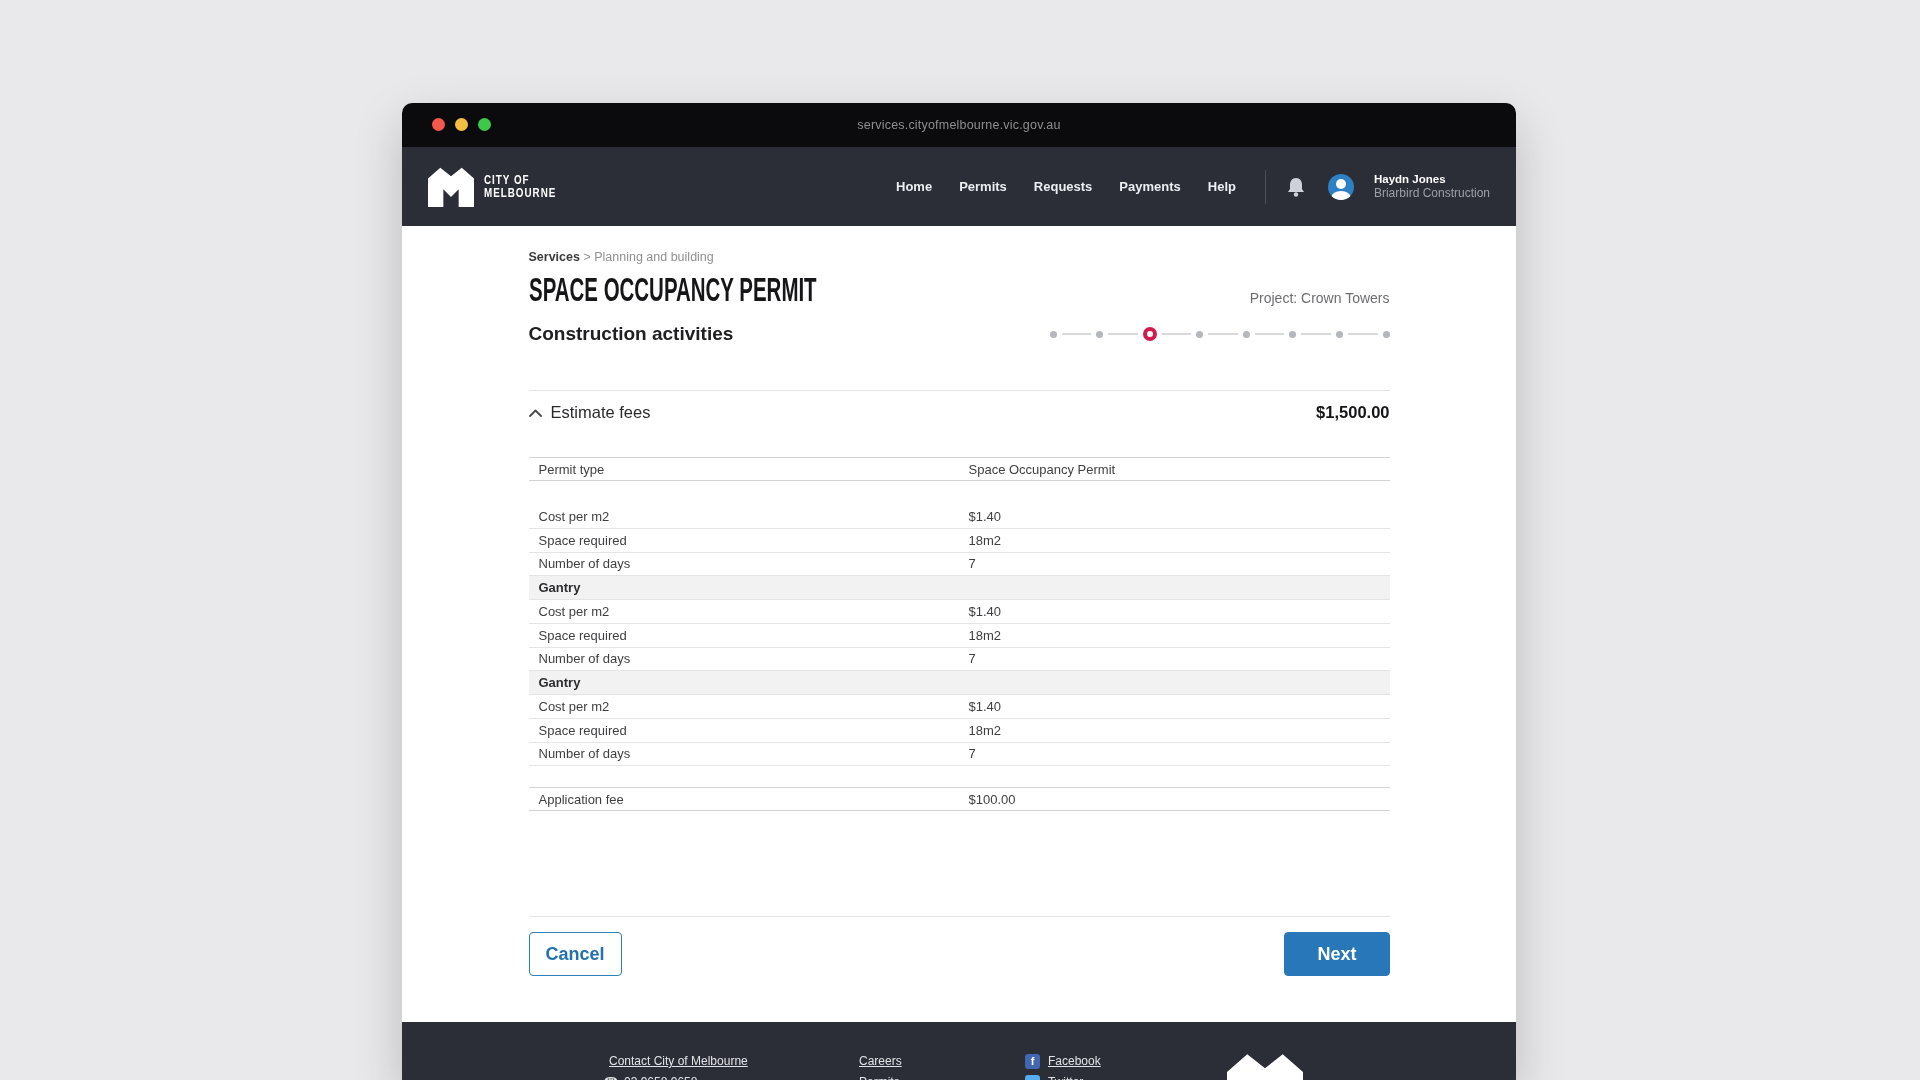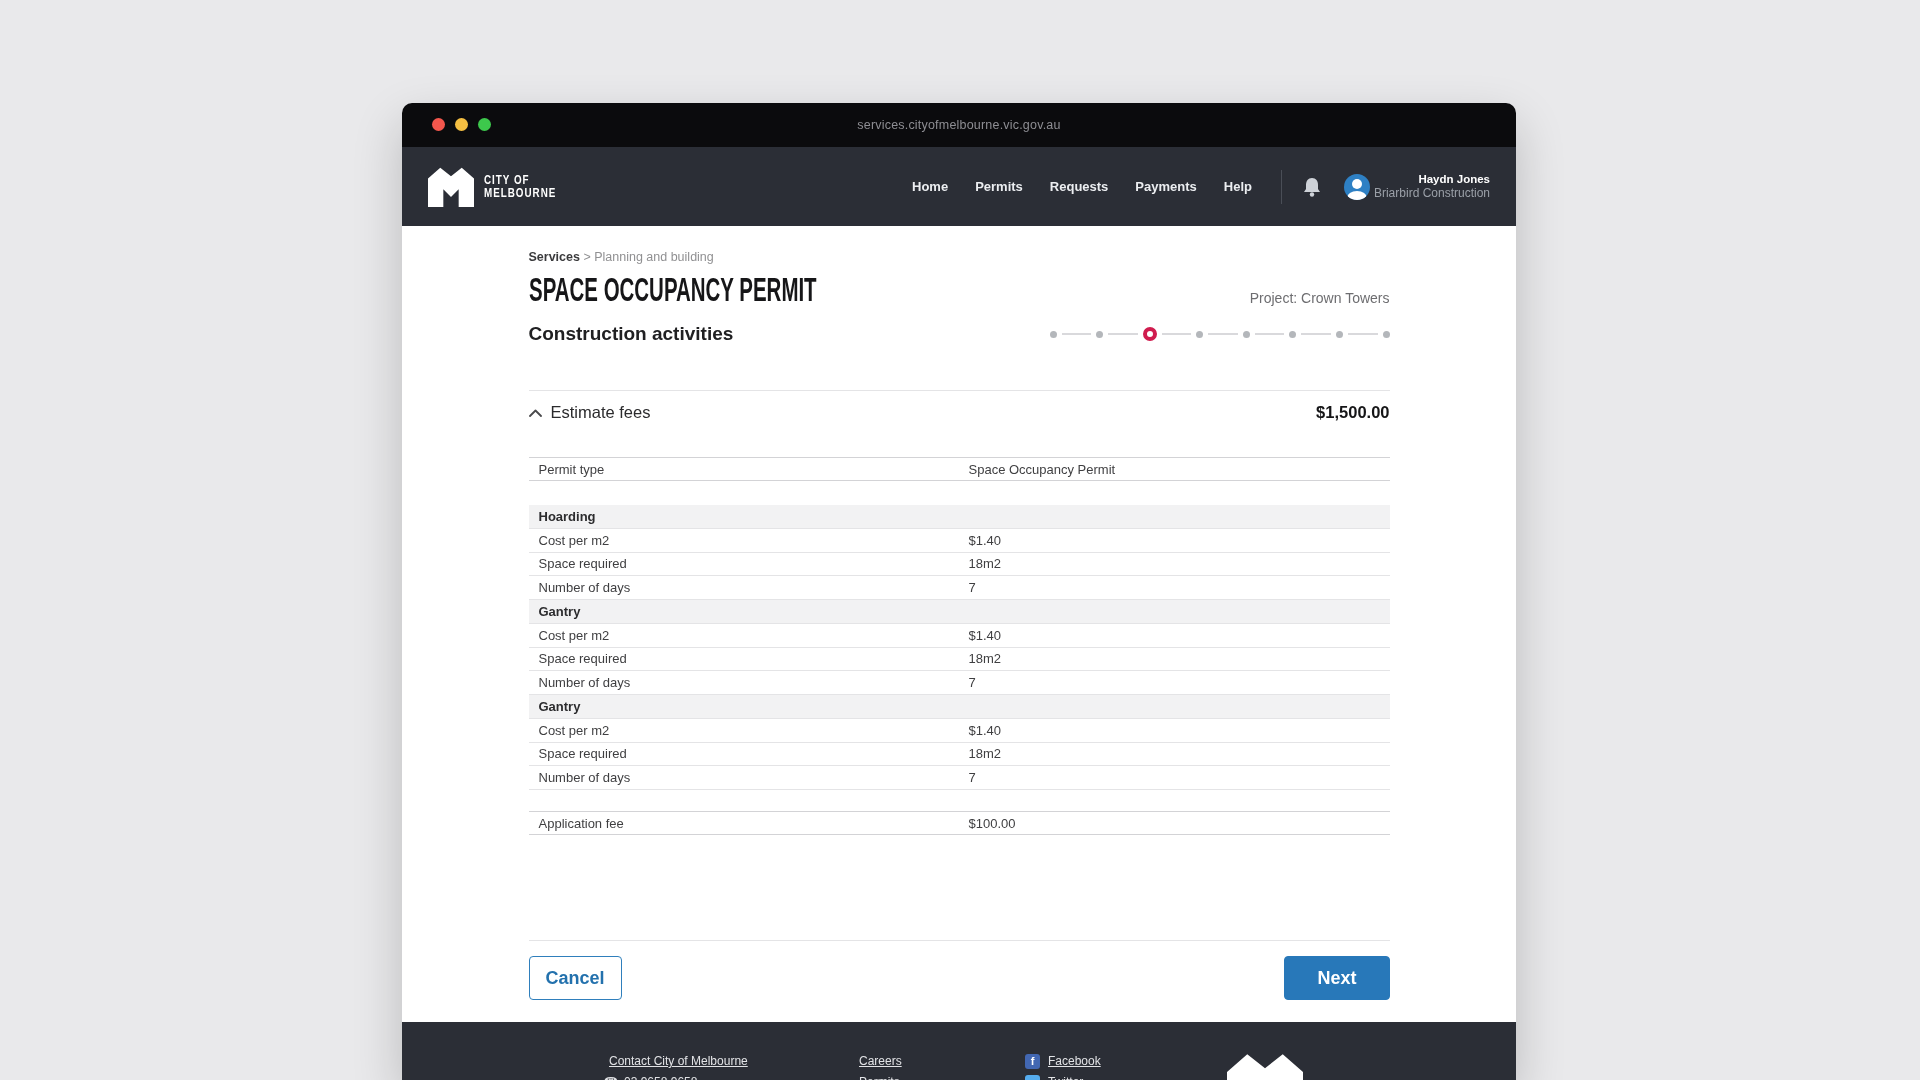--- a/index.html
+++ b/index.html
@@ -21,21 +21,21 @@
   .navbar { flex:0 0 79px; background:#2b2e36; display:flex; align-items:center; padding:16px 26px; }
   .brand { display:flex; align-items:center; gap:10px; cursor:pointer; }
   .brand svg { display:block; }
   .brand-text { color:#fff; font-weight:bold; line-height:1.05; letter-spacing:1.2px;
                 transform:scaleX(.82); transform-origin:left center; }
   .brand-line1 { font-size:12px; } .brand-line2 { font-size:12px; }
   .nav-right { margin-left:auto; display:flex; align-items:center; }
   .nav-link { color:#eceef1; font-size:13px; font-weight:bold; margin-right:27px; cursor:pointer; }
   .nav-sep { width:1px; height:34px; background:#4a4e57; margin:0 20px 0 2px; }
   .bell { width:20px; height:22px; margin-right:22px; cursor:pointer; }
-  .userblock { display:flex; align-items:center; gap:4px; cursor:pointer;text-align:right; }
+  .userblock { display:flex; align-items:center; gap:20px; cursor:pointer; }
   .avatar { width:26px; height:26px; border-radius:50%; background:#2e80c4; position:relative; overflow:hidden; flex:0 0 26px; }
   .avatar .head { position:absolute; left:8px; top:5px; width:10px; height:10px; border-radius:50%; background:#fff; }
   .avatar .torso { position:absolute; left:3px; top:17px; width:20px; height:14px; border-radius:50% 50% 0 0; background:#fff; }
   .user-name { color:#fff; font-size:11.5px; font-weight:bold; line-height:1.25; }
   .user-org { color:#9ba0a8; font-size:12px; line-height:1.25; }
 
   
   .main { flex:0 0 796px; background:#fff; overflow:hidden; }
   .content { width:861px; margin:0 auto; padding-top:24px; }
 
@@ -185,24 +185,20 @@
         <div class="estimate-total">$1,500.00</div>
       </div>
 
       <div class="fee-table">
         <div class="frow top strong">
           <div class="flabel">Permit type</div>
           <div class="fvalue">Space Occupancy Permit</div>
         </div>
         <div class="fspacer"></div>
         <div>
-            <div class="frow ghead">
-              <div class="flabel">Hoarding</div>
-              <div class="fvalue"></div>
-            </div>
             <div class="frow grow">
               <div class="flabel">Cost per m2</div>
               <div class="fvalue">$1.40</div>
             </div>
             <div class="frow grow">
               <div class="flabel">Space required</div>
               <div class="fvalue">18m2</div>
             </div>
             <div class="frow grow">
               <div class="flabel">Number of days</div>

